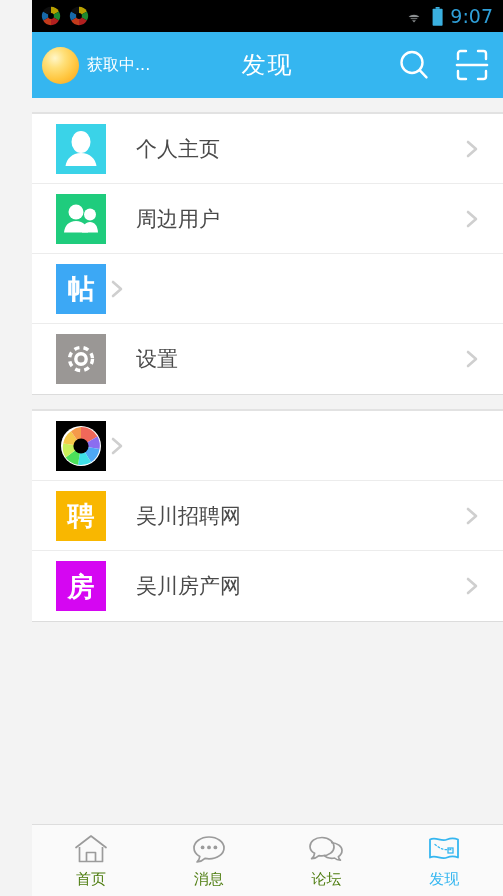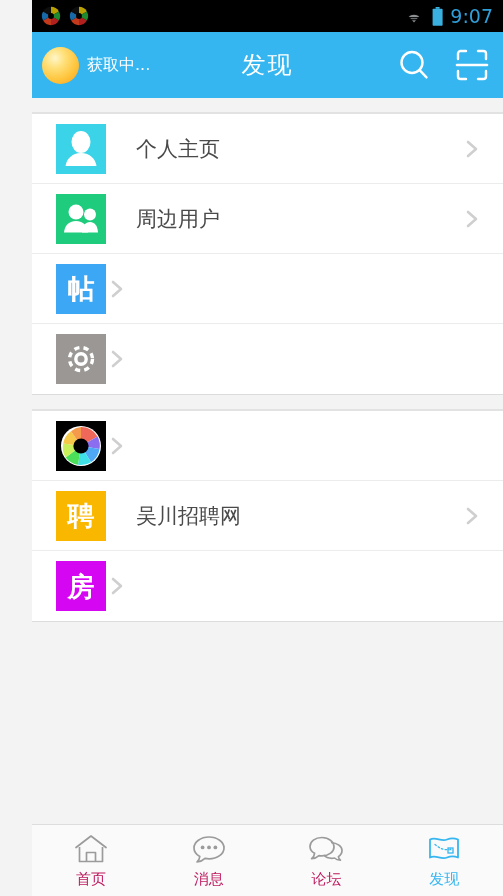--- a/index.html
+++ b/index.html
@@ -69,21 +69,21 @@
   .tile-amber   { background: #f9b700; }
   .tile-magenta { background: #d506f2; }
 
   
   .tabbar {
     flex: 0 0 72px; height: 72px; background: #fafafa;
     border-top: 1px solid #dddddd; display: flex; align-items: stretch;
   }
   .tab { flex: 1 1 0; display: flex; flex-direction: column; align-items: center; justify-content: center; gap: 4px; cursor: pointer; }
   .tab-icon { height: 34px; display: flex; align-items: center; justify-content: center; }
-  .tab-label { font-size: 15px; color: #be185d; }
+  .tab-label { font-size: 15px; color: #4d7c0f; }
   .tab.active .tab-label { color: #35b6f0; }
 </style>
 </head>
 <body>
 
 <div class="screen">
 
   <div class="statusbar">
     <div class="status-left">
       <span class="shutter-mini">
@@ -207,20 +207,21 @@
 
       <div class="row">
         <span class="tile tile-gray">
           <svg viewBox="0 0 50 50" width="50" height="50">
             <g fill="none" stroke="#ffffff" stroke-width="3.4">
               <circle cx="25" cy="25" r="11.5" stroke-dasharray="5.2 4.2"></circle>
               <circle cx="25" cy="25" r="5.2"></circle>
             </g>
           </svg>
         </span>
+        <span class="row-label">设置</span>
         <span class="chev">
           <svg viewBox="0 0 22 22" width="22" height="22">
               <polyline points="7,4 15,11 7,18" fill="none" stroke="#cfcfcf" stroke-width="2.6" stroke-linecap="round" stroke-linejoin="round"></polyline>
             </svg>
         </span>
       </div>
 
     </div>
 
     <div class="gap"></div>
@@ -256,20 +257,21 @@
         <span class="row-label">吴川招聘网</span>
         <span class="chev">
           <svg viewBox="0 0 22 22" width="22" height="22">
               <polyline points="7,4 15,11 7,18" fill="none" stroke="#cfcfcf" stroke-width="2.6" stroke-linecap="round" stroke-linejoin="round"></polyline>
             </svg>
         </span>
       </div>
 
       <div class="row">
         <span class="tile tile-magenta">房</span>
+        <span class="row-label">吴川房产网</span>
         <span class="chev">
           <svg viewBox="0 0 22 22" width="22" height="22">
               <polyline points="7,4 15,11 7,18" fill="none" stroke="#cfcfcf" stroke-width="2.6" stroke-linecap="round" stroke-linejoin="round"></polyline>
             </svg>
         </span>
       </div>
 
     </div>
   </div>
 

